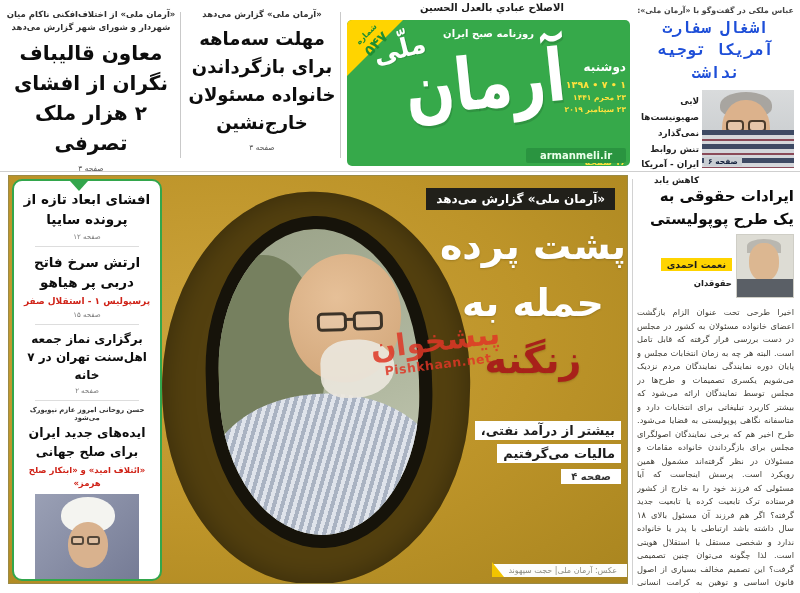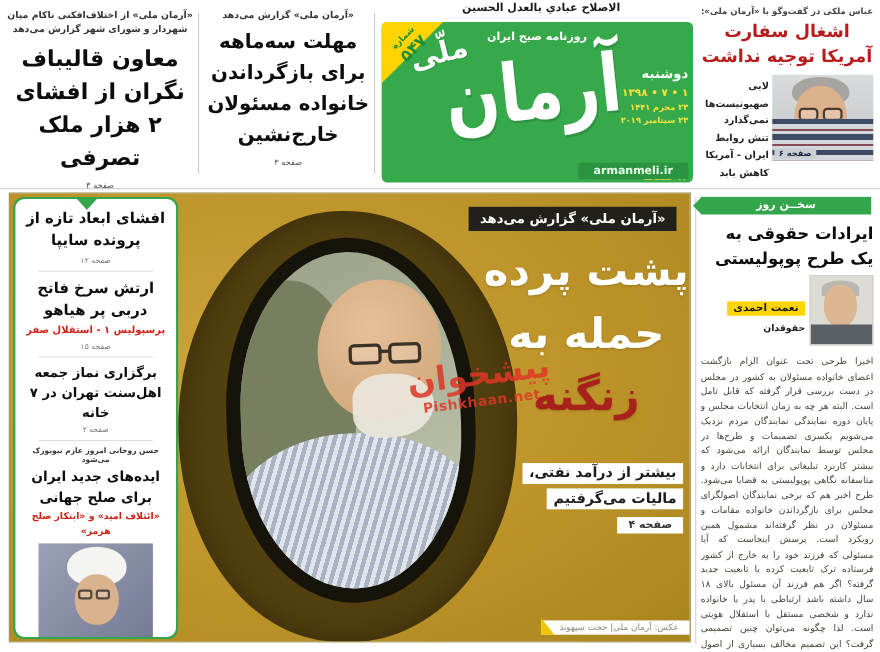--- a/index.html
+++ b/index.html
@@ -34,21 +34,21 @@
   .mh-dates { position:absolute; right:4px; top:38px; width:100px; text-align:right; line-height:1.6; }
   .mh-day { color:#ffffff; font-size:12px; font-weight:bold; }
   .mh-yellow { color:#ffe23d; font-weight:bold; }
   .d1 { font-size:9.5px; } .d2 { font-size:7.5px; } .d3 { font-size:7.5px; }
   .d4 { font-size:9px;margin-top:39px; } .d5 { font-size:9px; }
   .mh-site { position:absolute; right:4px; bottom:3px; width:100px; background:#2a9440; color:#eaffea; font-size:10px; font-weight:bold; text-align:center; padding:2px 0; border-radius:2px; cursor:pointer; }
 
   
   .intv { position:absolute; left:637px; top:6px; width:157px; height:162px; }
   .intv-kicker { font-size:7.8px; font-weight:bold; color:#444; text-align:center; margin-bottom:3px; }
-  .intv-hl { font-size:16px; font-weight:bold; color:#b91c1c; text-align:center; line-height:1.4; letter-spacing:-0.5px; }
+  .intv-hl { font-size:16px; font-weight:bold; color:#1d4ed8; text-align:center; line-height:1.4; letter-spacing:-0.5px;font-family:Liberation Mono, monospace; }
   .intv-body { position:relative; height:110px; margin-top:5px; }
   .intv-sub { position:absolute; right:auto; left:0; top:4px; width:62px; font-size:8.8px; font-weight:bold; color:#222; line-height:1.8; text-align:right; }
   .p-a { position:absolute; right:0; top:0; width:92px; height:78px; background:linear-gradient(#d9dbdc,#c3c7ca); overflow:hidden; }
   .pa-hair { position:absolute; right:22px; top:2px; width:52px; height:26px; background:#a8a5a0; border-radius:50% 50% 40% 40%; }
   .pa-face { position:absolute; right:24px; top:10px; width:48px; height:58px; background:#dcb28c; border-radius:48%; }
   .pa-gl1,.pa-gl2 { position:absolute; top:30px; width:18px; height:12px; border:2.5px solid #4a3b2c; border-radius:4px; background:rgba(255,255,255,0.25); }
   .pa-gl1 { right:28px; } .pa-gl2 { right:50px; }
   .pa-beard { position:absolute; right:26px; top:46px; width:44px; height:30px; background:#d4d0c8; border-radius:40% 40% 50% 50%; }
   .pa-sweater { position:absolute; left:0; right:0; bottom:0; height:38px; background:repeating-linear-gradient(180deg,#3e4a64 0 5px,#d4d7db 5px 9px,#8a4a58 9px 11px,#d4d7db 11px 14px); }
   .pa-page { position:absolute; left:2px; bottom:2px; font-size:7.5px; color:#14213d; background:#c9ced3; padding:0 4px; font-weight:bold; }
@@ -233,24 +233,20 @@
       <div class="pr-turban"></div>
       <div class="pr-face"></div>
       <div class="pr-gl1"></div>
       <div class="pr-gl2"></div>
 
     </div>
   </div>
 
   <div class="vsep"></div>
   <div class="rcol">
-    <div class="rc-bar">
-      <span class="rc-diamond"></span>
-      <span>سخــن روز</span>
-    </div>
     <div class="rc-hl">ایرادات حقوقی به یک طرح پوپولیستی</div>
     <div class="rc-author">
       <div class="p-au">
         <div class="au-hair"></div>
         <div class="au-face"></div>
         <div class="au-suit"></div>
       </div>
       <div class="rc-name">نعمت احمدی</div>
       <div class="rc-role">حقوقدان</div>
     </div>

